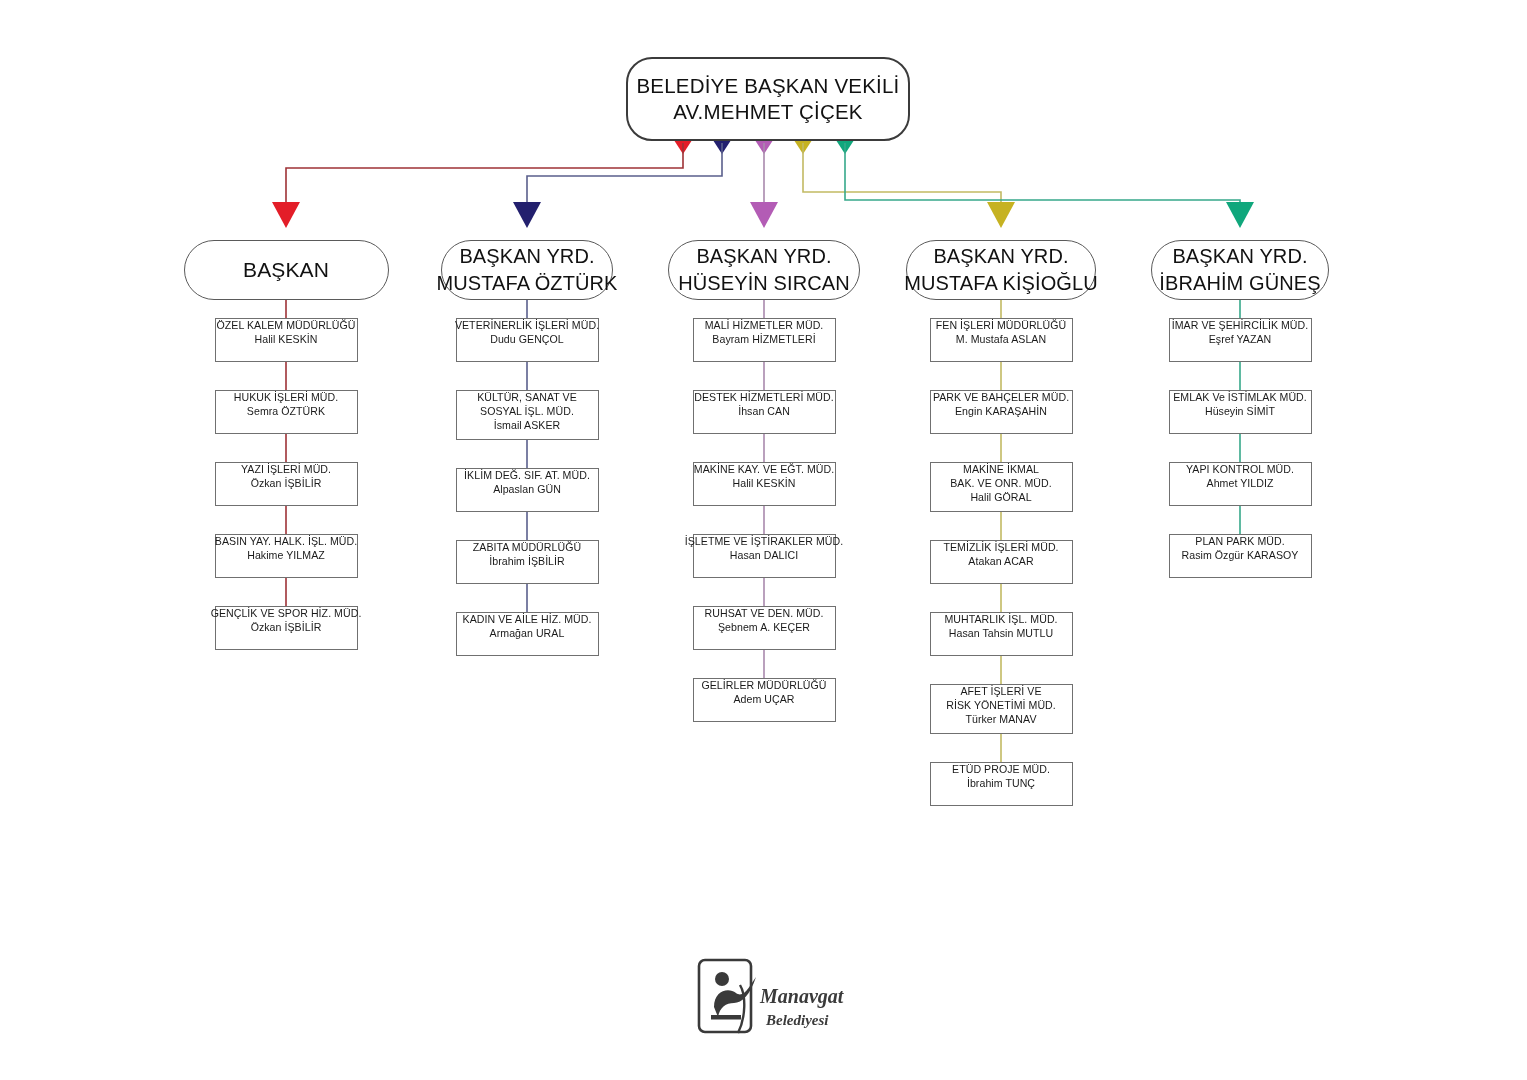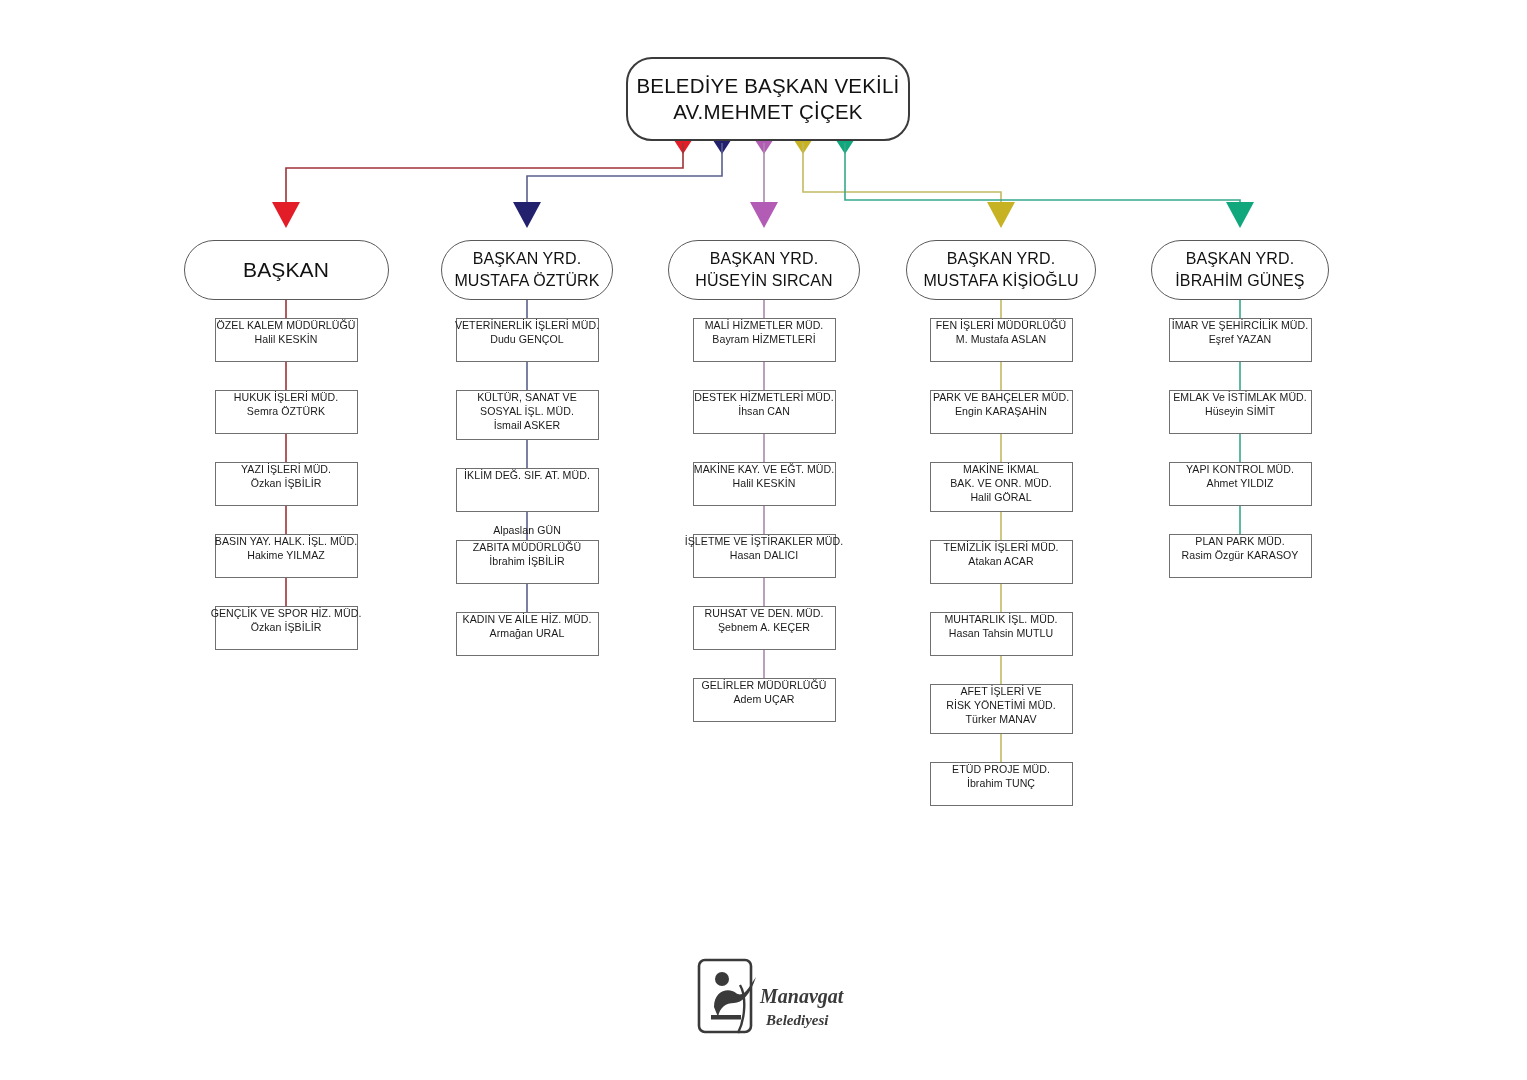--- a/index.html
+++ b/index.html
@@ -57,21 +57,21 @@
     border-radius: 30px;
     background: #ffffff;
     display: flex;
     flex-direction: column;
     align-items: center;
     justify-content: center;
     line-height: 1.35;
     margin-top: 8px;
   }
   .lvl2-node .ln {
-    font-size: 16px;
+    font-size: 20px;
     color: #111111;
     white-space: nowrap;
     letter-spacing: .1px;
   }
   .lvl2-node.single .ln {
     font-size: 21px;
   }
 
   
   .dept-box {
@@ -192,21 +192,21 @@
       </div>
       <div class="dept-box" style="left: 455.5px; top: 318px; width: 143px; height: 44px;">
         <div class="ttl">VETERİNERLİK İŞLERİ MÜD.</div>
         <div class="nm">Dudu GENÇOL</div>
       </div>
       <div class="dept-box" style="left: 455.5px; top: 390px; width: 143px; height: 50px;">
         <div class="ttl">KÜLTÜR, SANAT VE</div>
         <div class="ttl">SOSYAL İŞL. MÜD.</div>
         <div class="nm">İsmail ASKER</div>
       </div>
-      <div class="dept-box" style="left: 455.5px; top: 468px; width: 143px; height: 44px; gap: 41px;">
+      <div class="dept-box" style="left: 455.5px; top: 468px; width: 143px; height: 44px;">
         <div class="ttl">İKLİM DEĞ. SIF. AT. MÜD.</div>
         <div class="nm">Alpaslan GÜN</div>
       </div>
       <div class="dept-box" style="left: 455.5px; top: 540px; width: 143px; height: 44px;">
         <div class="ttl">ZABITA MÜDÜRLÜĞÜ</div>
         <div class="nm">İbrahim İŞBİLİR</div>
       </div>
       <div class="dept-box" style="left: 455.5px; top: 612px; width: 143px; height: 44px;">
         <div class="ttl">KADIN VE AİLE HİZ. MÜD.</div>
         <div class="nm">Armağan URAL</div>

